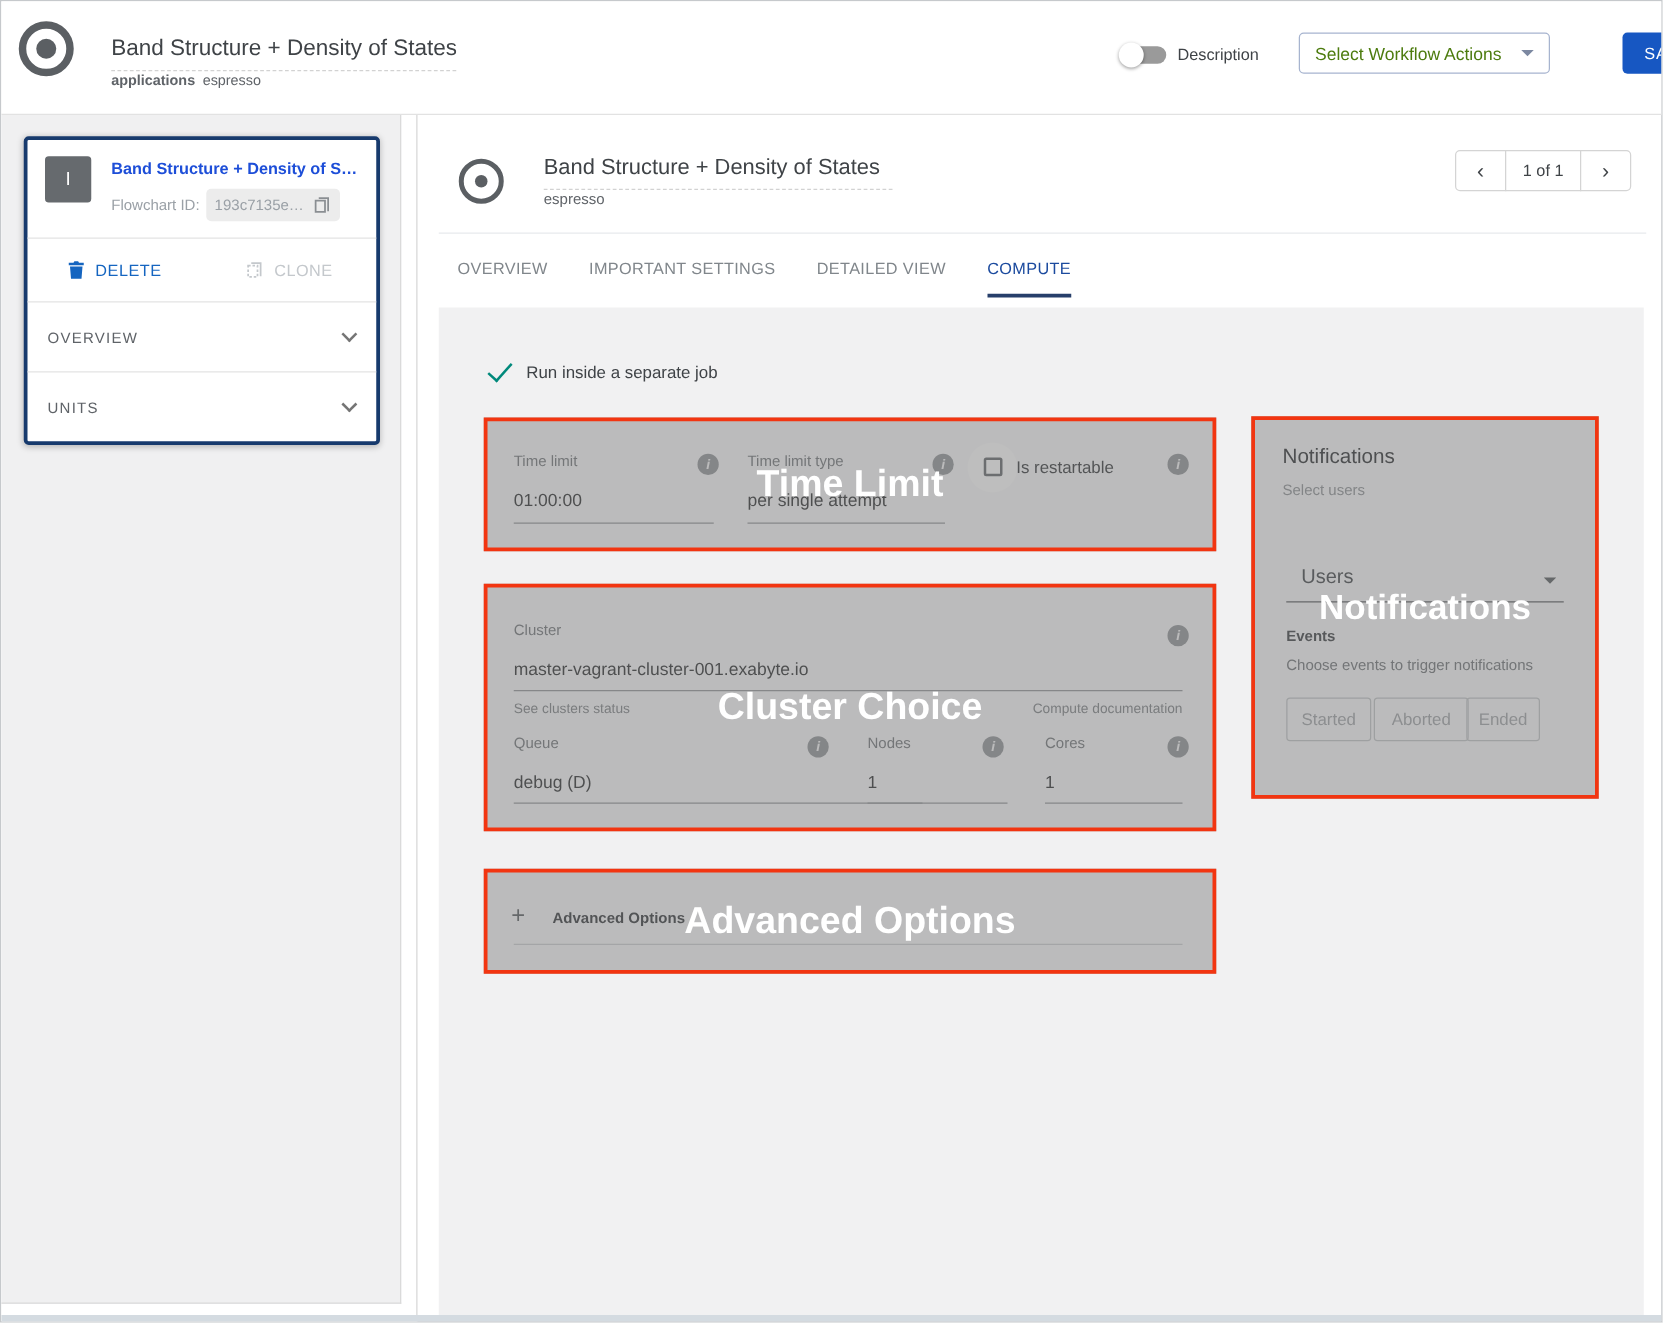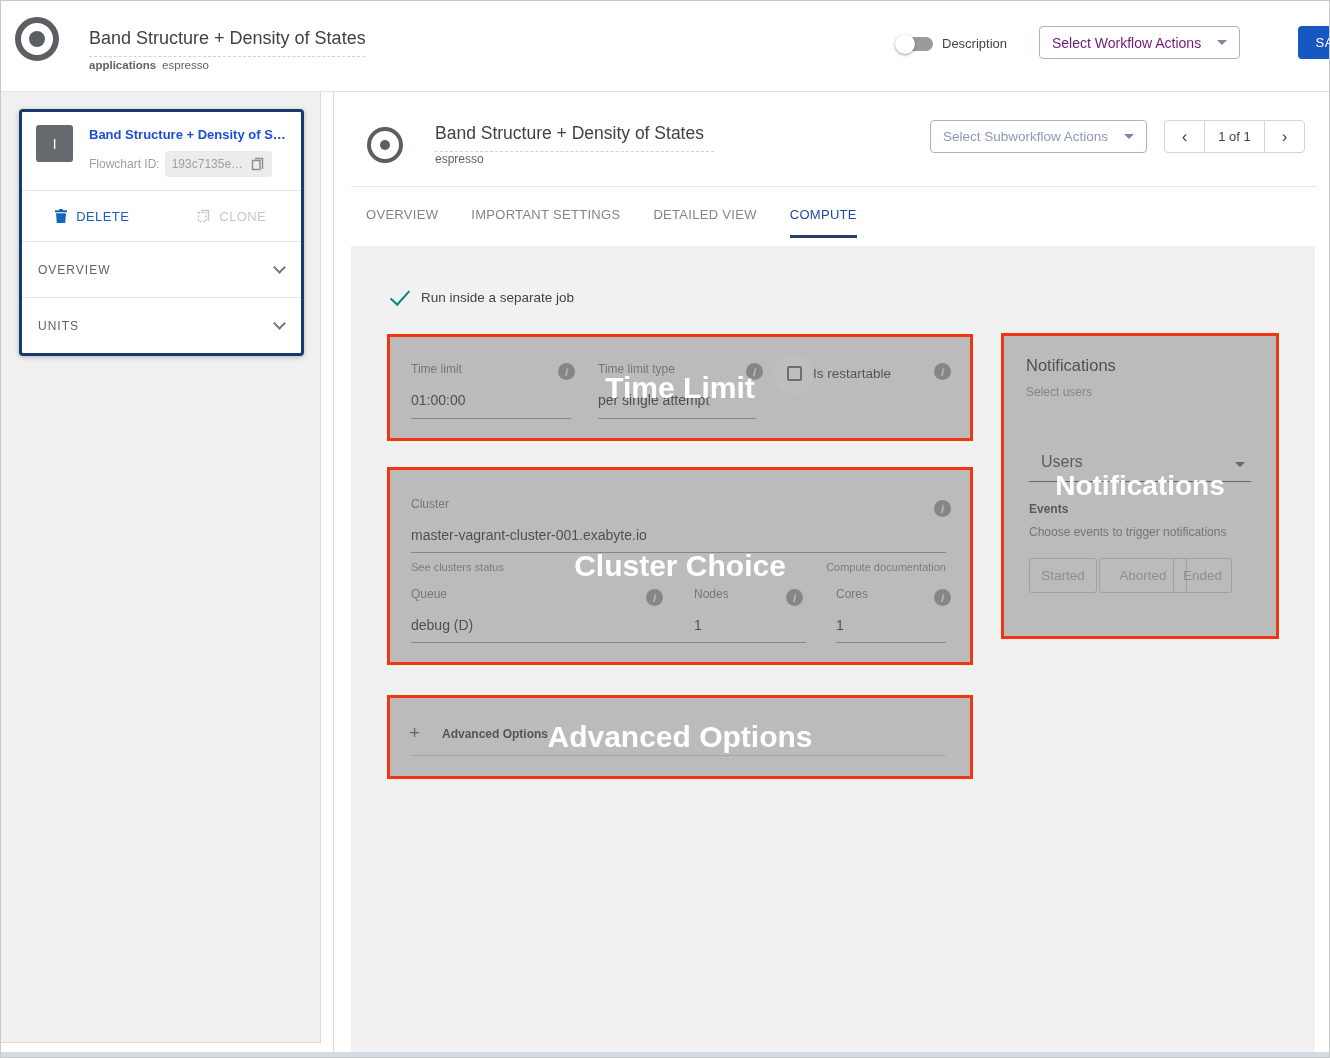--- a/index.html
+++ b/index.html
@@ -10,21 +10,21 @@
   
   .header { position:absolute; left:0; top:0; width:1330px; height:91px; background:#fff; border-bottom:1px solid #e2e2e2; }
   .logo-ring { position:absolute; left:14px; top:16px; width:44px; height:44px; border:6px solid #5b5f63; border-radius:50%; }
   .logo-ring .dot { position:absolute; left:50%; top:50%; width:16px; height:16px; margin:-8px 0 0 -8px; background:#5b5f63; border-radius:50%; }
   .hdr-title { position:absolute; left:88px; top:27px; font-size:18px; color:#3f4347; width:276px; white-space:nowrap; overflow:hidden; border-bottom:1px dashed #d2d2d2; padding-bottom:7px; }
   .hdr-sub { position:absolute; left:88px; top:58px; font-size:11.5px; color:#5f6368; }
   .hdr-sub b { font-weight:700; margin-right:6px; }
   .toggle { position:absolute; left:896px; top:36px; width:36px; height:14px; background:#9a9a9a; border-radius:7px; cursor:pointer; }
   .toggle .thumb { position:absolute; left:-2px; top:-3px; width:20px; height:20px; background:#fff; border-radius:50%; box-shadow:0 1px 3px rgba(0,0,0,.4); }
   .toggle-label { position:absolute; left:941px; top:35px; font-size:13px; color:#3f4347; }
-  .select-box { position:absolute; height:33px; border:1px solid #a7b4cf; border-radius:4px; display:flex; align-items:center; justify-content:space-between; padding:0 12px; color:#701a75; background:#fff; cursor:pointer; }
+  .select-box { position:absolute; height:33px; border:1px solid #a7b4cf; border-radius:4px; display:flex; align-items:center; justify-content:space-between; padding:0 12px; color:#4d7c0f; background:#fff; cursor:pointer; }
   .wf-actions { left:1038px; top:25px; width:201px; font-size:14px; }
   .caret { width:0; height:0; border-left:5px solid transparent; border-right:5px solid transparent; border-top:5px solid #7c88a1; }
   .save-btn { position:absolute; left:1251px; top:25px; width:71px; height:33px; background:#1757c2; color:#fff; border:none; border-radius:4px; font-size:13px; font-weight:500; letter-spacing:.6px; cursor:pointer; font-family:inherit;margin-left:46px; }
 
   
   .left-panel { position:absolute; left:0; top:91px; width:333px; height:967px; background:#fff; border-right:1px solid #d8d8d8; }
   .designer-canvas { position:absolute; left:0; top:0; width:320px; height:951px; background:#f0f0f1; border-right:1px solid #dadada; border-bottom:1px solid #dadada; }
   .unit-card { position:absolute; left:18px; top:17px; width:285px; background:#fff; border:3px solid #173a6d; border-radius:4px; box-shadow:0 1px 5px rgba(0,0,0,.25); }
   .card-head { display:flex; padding:13px 10px 13px 14px; }
   .avatar { width:37px; height:37px; background:#666a6e; border-radius:3px; color:#fff; display:flex; align-items:center; justify-content:center; font-size:15px; flex:none; }
@@ -151,24 +151,20 @@
         </div>
       </div>
     </div>
   </div>
 
   <div class="sw-icon">
       <div class="dot"></div>
     </div>
   <div class="sw-title">Band Structure + Density of States</div>
   <div class="sw-sub">espresso</div>
-  <div class="select-box sw-actions">
-    <span>Select Subworkflow Actions</span>
-    <span class="caret"></span>
-  </div>
   <div class="pager">
     <div class="pg-prev">‹</div>
     <div class="pg-label">1 of 1</div>
     <div class="pg-next">›</div>
   </div>
   <div class="main-divider"></div>
 
   <div class="tabs">
     <div class="tab">OVERVIEW</div>
     <div class="tab">IMPORTANT SETTINGS</div>
@@ -222,21 +218,21 @@
     <div class="abs" style="left:60px;top:509px;width:535px;height:1px;background:#c6c9cc;"></div>
 
     <div class="abs notif-title" style="left:675px;top:110px;">Notifications</div>
     <div class="abs notif-sub" style="left:675px;top:139px;">Select users</div>
     <div class="abs users-value" style="left:690px;top:207px;">Users</div>
     <div class="abs caret" style="left:884px;top:216px;border-top-color:#55595d;"></div>
     <div class="abs" style="left:678px;top:235px;width:222px;height:1px;background:#55595d;"></div>
     <div class="abs events-label" style="left:678px;top:256px;">Events</div>
     <div class="abs events-hint" style="left:678px;top:279px;">Choose events to trigger notifications</div>
     <button class="evt-btn" style="left:678px;top:312px;width:68px;">Started</button>
-    <button class="evt-btn" style="left:748px;top:312px;width:88px;">Aborted</button>
+    <button class="evt-btn" style="left:748px;top:312px;width:76px;">Aborted</button>
     <button class="evt-btn" style="left:822px;top:312px;width:59px;">Ended</button>
   </div>
 
   <div class="anno" style="left:386px;top:333px;width:586px;height:107px;">
     <span class="anno-label">Time Limit</span>
   </div>
   <div class="anno" style="left:386px;top:466px;width:586px;height:198px;">
     <span class="anno-label">Cluster Choice</span>
   </div>
   <div class="anno" style="left:1000px;top:332px;width:278px;height:306px;">

